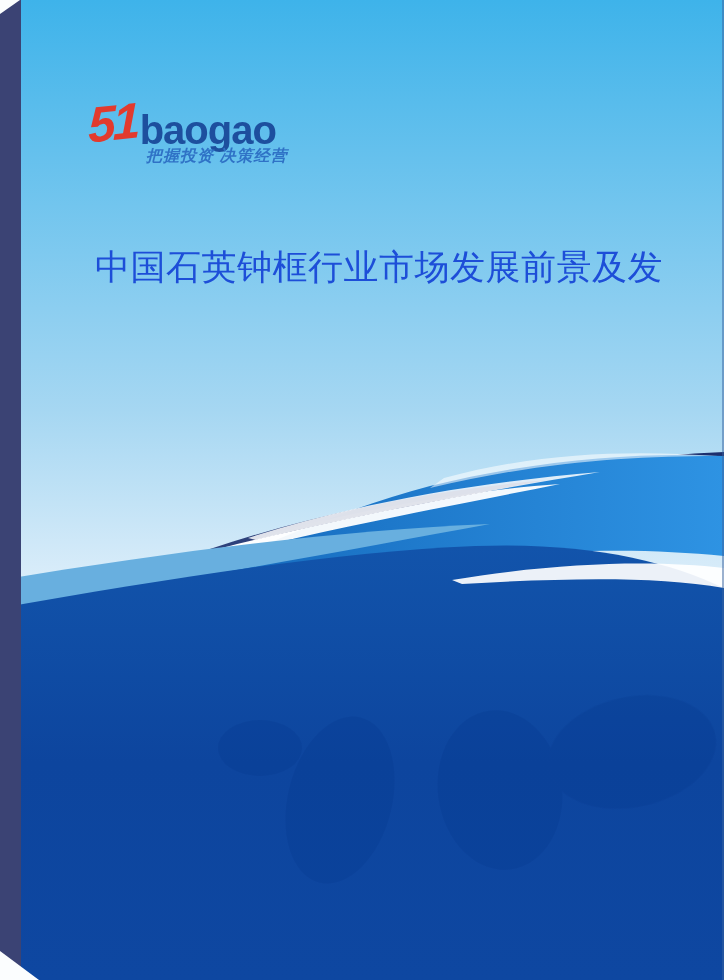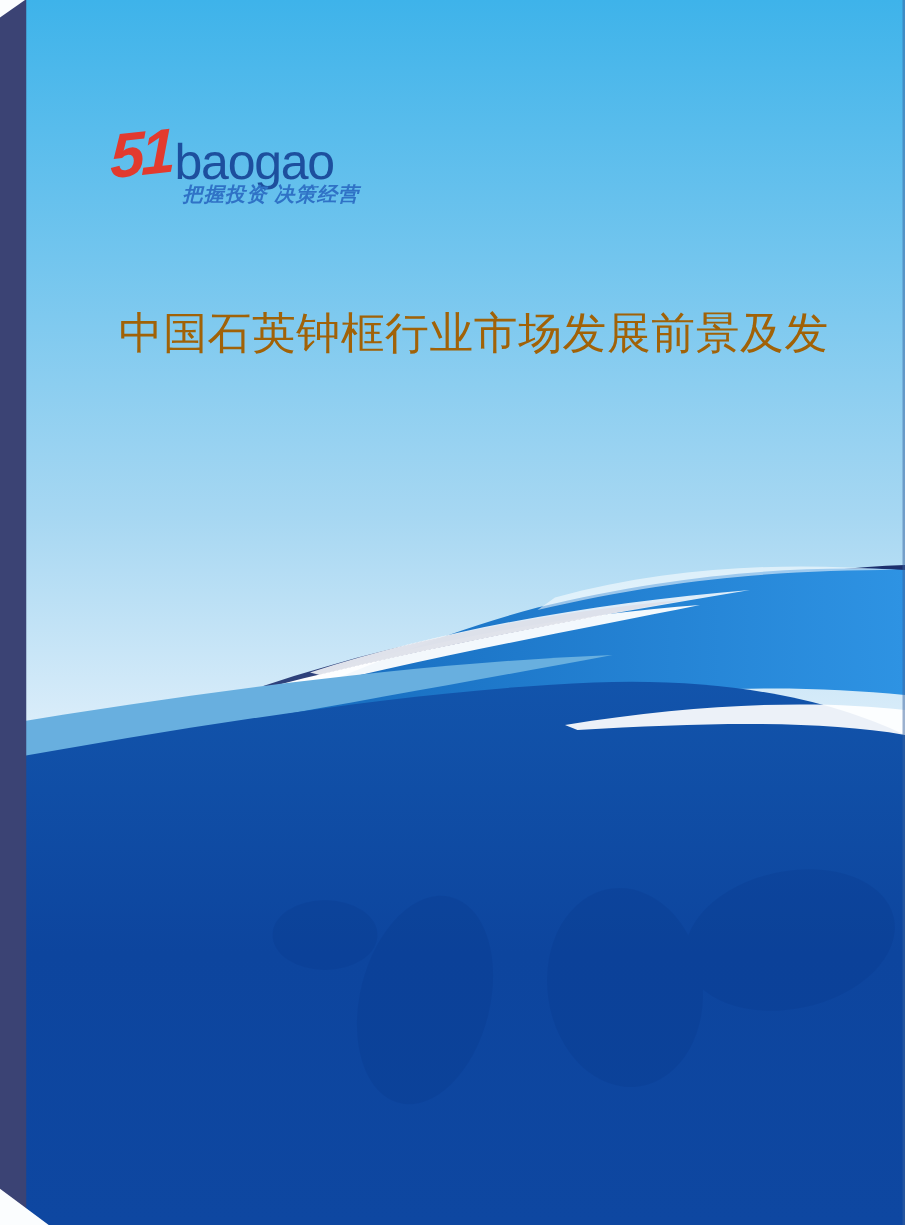--- a/index.html
+++ b/index.html
@@ -12,21 +12,21 @@
   .brand{
     position:absolute;left:88px;top:86px;line-height:1;white-space:nowrap;
   }
   .brand-row{display:flex;align-items:flex-end;}
   .logo-mark{
     font-size:50px;font-weight:bold;font-style:italic;
     display:inline-block;transform:rotate(-6deg) skewX(-6deg);
     letter-spacing:-3px;margin-right:2px;
   }
   .logo-word{
-    font-size:40px;font-weight:normal;letter-spacing:-1px;
+    font-size:40px;font-weight:bold;letter-spacing:-1px;
     position:relative;top:2px;margin-top:22px;
   }
   .brand-tagline{
     position:absolute;left:146px;top:146px;
     font-size:16px;font-weight:bold;font-style:italic;letter-spacing:1px;
     white-space:nowrap;
   }
   .report-title{
     position:absolute;left:95px;top:243px;width:600px;
     font-size:35px;line-height:48px;font-weight:500;letter-spacing:0.5px;
@@ -82,15 +82,15 @@
 </svg>
 
 <div class="brand">
   <div class="brand-row">
     <span class="logo-mark" style="color: rgb(226, 58, 46);">51</span>
     <span class="logo-word" style="color: rgb(29, 79, 158);">baogao</span>
   </div>
 </div>
 <div class="brand-tagline" style="color: rgb(47, 114, 198);">把握投资 决策经营</div>
 
-<div class="report-title" style="color: #a16207;">
+<div class="report-title" style="color: #1d4ed8;">
   <div>中国石英钟框行业市场发展前景及发</div>
 </div>
 
 </body></html>

